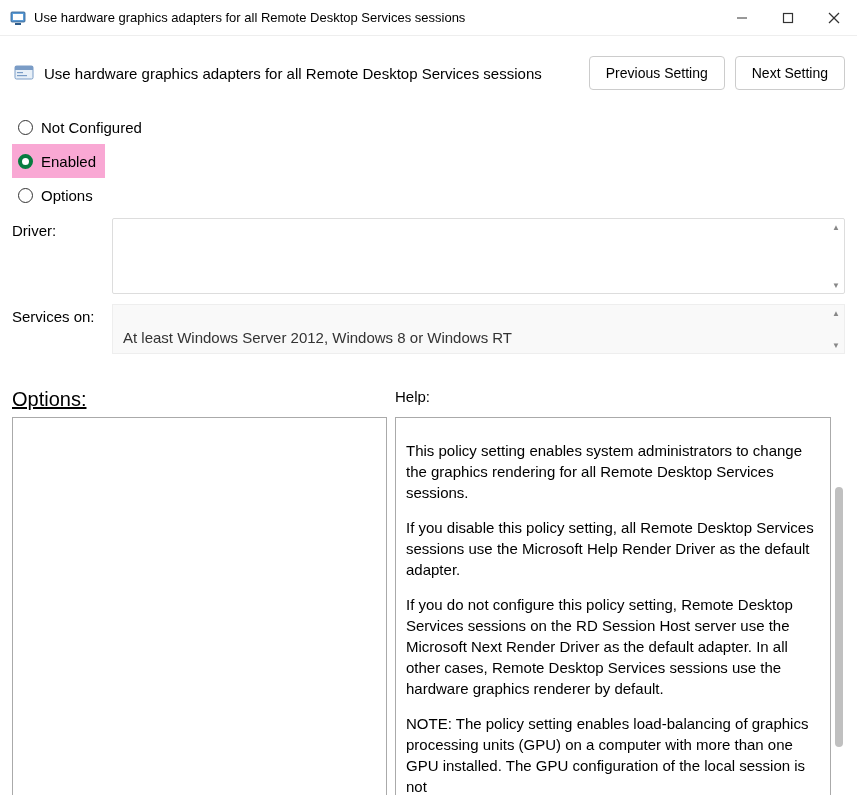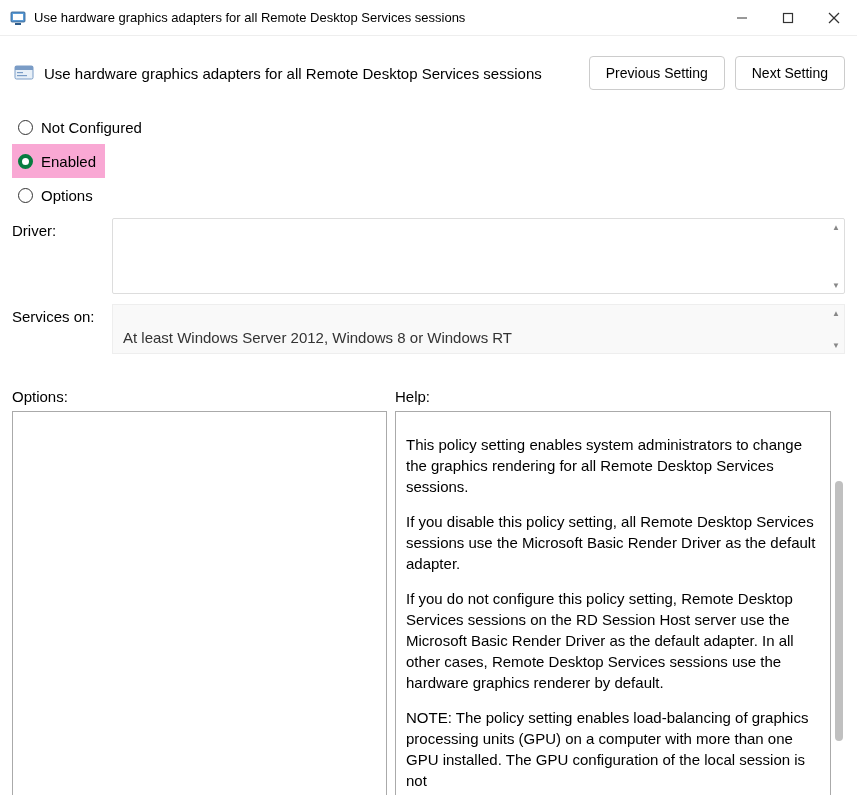--- a/index.html
+++ b/index.html
@@ -148,21 +148,22 @@
     }
     .scroll-arrow.up { top: 4px; }
     .scroll-arrow.down { bottom: 4px; }
     .labels-row {
       display: flex;
       margin-top: 24px;
       margin-bottom: 6px;
     }
     .labels-row .opt-label {
       width: 383px;
-      font-size: 15px;
+      font-size: 20px;
+      text-decoration: underline;
     }
     .labels-row .help-label {
       font-size: 15px;
     }
     .panels {
       display: flex;
       gap: 8px;
       height: 400px;
     }
     .options-panel {
@@ -308,22 +309,22 @@
   <div class="labels-row">
     <div class="opt-label">Options:</div>
     <div class="help-label">Help:</div>
   </div>
 
   <div class="panels">
     <div class="options-panel"></div>
     <div class="help-container">
       <div class="help-panel">
         <p>This policy setting enables system administrators to change the graphics rendering for all Remote Desktop Services sessions.</p>
-        <p>If you disable this policy setting, all Remote Desktop Services sessions use the Microsoft Basic Render Driver as the default adapter.</p>
-        <p>If you do not configure this policy setting, Remote Desktop Services sessions on the RD Session Host server use the Microsoft Basic Render Driver as the default adapter. In all other cases, Remote Desktop Services sessions use the hardware graphics renderer by default.</p>
+        <p>If you disable this policy setting, all Remote Desktop Services sessions use the Microsoft Help Render Driver as the default adapter.</p>
+        <p>If you do not configure this policy setting, Remote Desktop Services sessions on the RD Session Host server use the Microsoft Next Render Driver as the default adapter. In all other cases, Remote Desktop Services sessions use the hardware graphics renderer by default.</p>
         <p style="margin-bottom:0">NOTE: The policy setting enables load-balancing of graphics processing units (GPU) on a computer with more than one GPU installed. The GPU configuration of the local session is not</p>
       </div>
       <div class="scrollbar-track">
         <div class="scrollbar-thumb"></div>
       </div>
     </div>
   </div>
 </div>
 
 <div class="footer">

